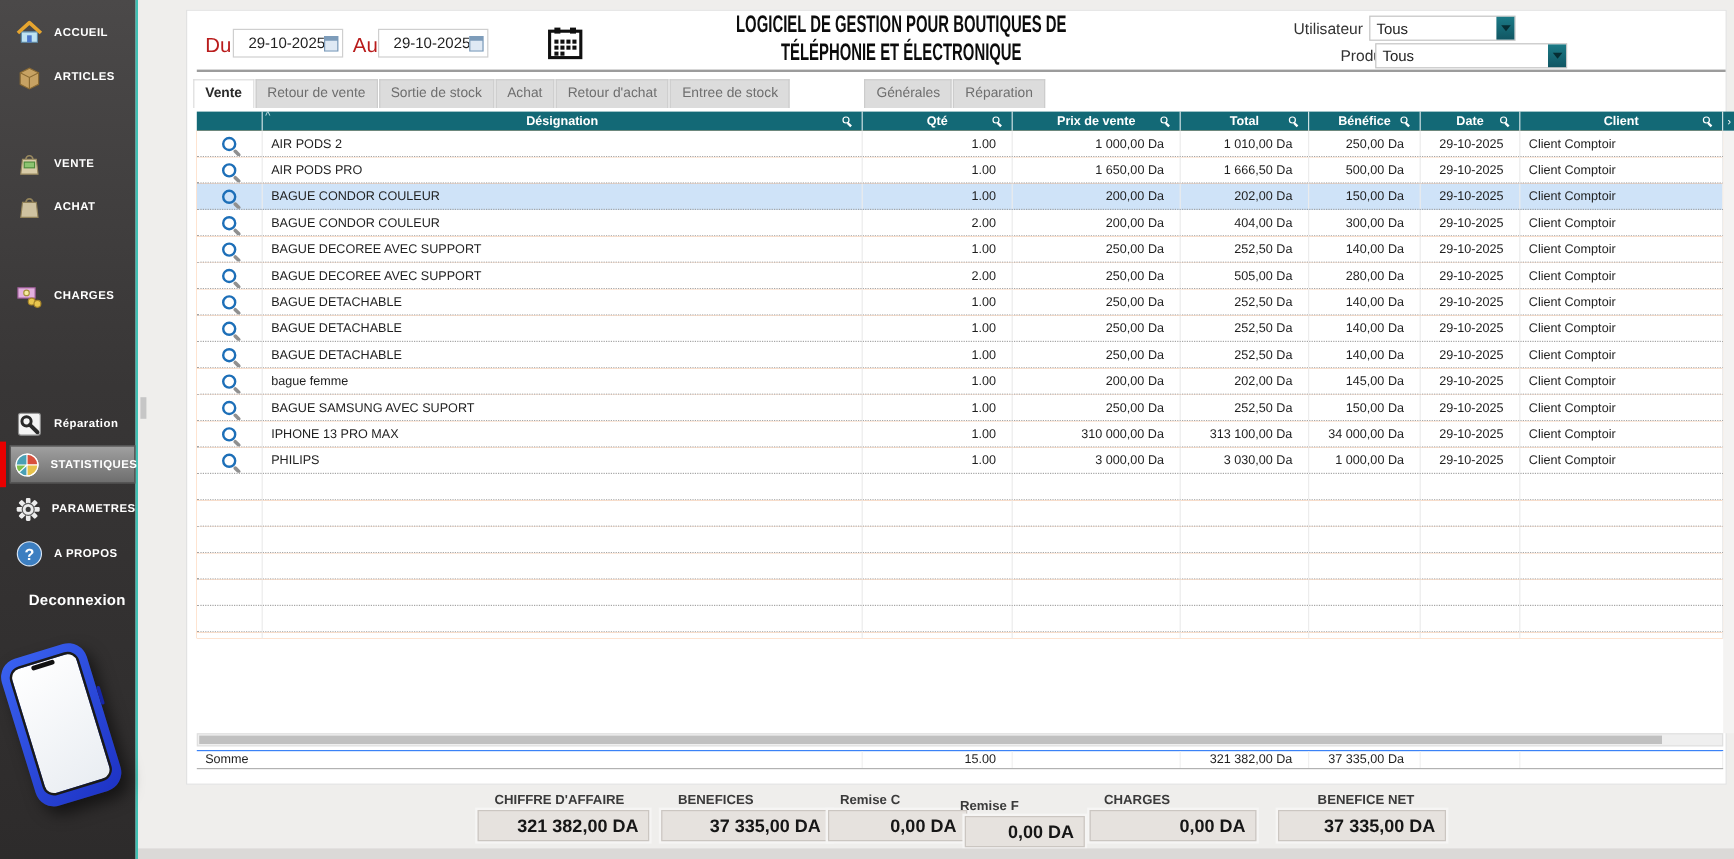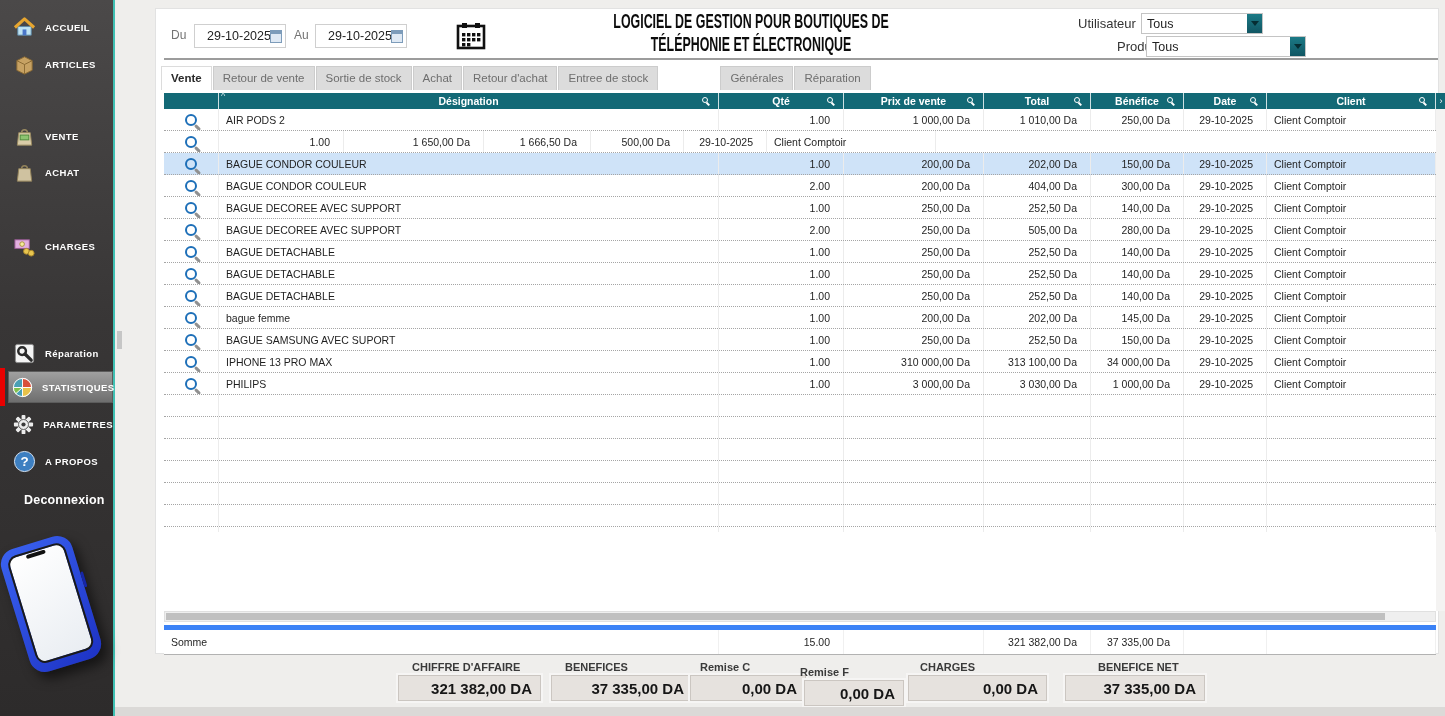--- a/index.html
+++ b/index.html
@@ -20,21 +20,21 @@
   .phone{position:absolute;left:14px;top:540px;width:74px;height:128px;
     background:linear-gradient(145deg,#3a62f0,#1d32c4);border-radius:16px;
     transform:rotate(-17deg);box-shadow:4px 8px 12px rgba(0,0,0,.55);}
   .phone .scr{position:absolute;left:7px;top:7px;right:7px;bottom:9px;background:linear-gradient(160deg,#ffffff,#e9edf2);
     border-radius:10px;border:2px solid #1a1a1a}
   .phone .notch{position:absolute;top:10px;left:50%;transform:translateX(-50%);width:20px;height:4px;background:#111;border-radius:3px}
   .phone .btn{position:absolute;right:-3px;top:42px;width:3px;height:16px;background:#1626a8;border-radius:2px}
 
   
   .panel{position:absolute;left:155px;top:8px;width:1284px;height:646px;background:#fff;border:1px solid #e2e2e2}
-  .flabel{position:absolute;font-size:12px;color:#737373}
+  .flabel{position:absolute;font-size:17px;color:#b91c1c}
   .dinput{position:absolute;width:92px;height:24px;background:#fff;border:1px solid #cfcfcf;
     display:flex;align-items:center;font-size:12.5px;color:#222;padding-left:12px;cursor:text}
   .dinput .cal-s{position:absolute;right:3px;top:5px;width:12px;height:13px;background:#dfe9f4;border:1px solid #7d9cba;border-top:4px solid #7d9cba;cursor:pointer}
   .bigcal{position:absolute;width:32px;height:30px;cursor:pointer}
   .title{position:absolute;left:0;right:0;top:1px;text-align:center;color:#0c0c0c;
     font-weight:700;font-size:20px;line-height:23px;transform:scaleX(.62);transform-origin:520px top;letter-spacing:0}
   .combo-lbl{position:absolute;font-size:13px;color:#333}
   .combo{position:absolute;height:21px;background:#fff;border:1px solid #c4c4c4;display:flex;align-items:center;cursor:pointer}
   .combo .val{flex:1;font-size:12.5px;color:#222;padding-left:5px}
   .combo .arr{width:15px;height:100%;background:linear-gradient(180deg,#1b7a86,#115663);display:flex;align-items:center;justify-content:center}
@@ -63,22 +63,22 @@
   .td.al{padding-left:7px}
   .td.ar{justify-content:flex-end;padding-right:13px}
   .td.icn{justify-content:center}
   .mag{position:relative;width:12px;height:12px;border:2.6px solid #1d6fb8;border-radius:50%}
   .mag::after{content:"";position:absolute;width:7px;height:3px;background:#909090;border-radius:2px;transform:rotate(45deg);right:-6px;bottom:-5px}
   .rbtn{position:absolute;left:1272px;top:0;width:10px;height:16px;background:#136976;color:#fff;
     font-size:9px;display:flex;align-items:center;justify-content:center;cursor:pointer}
   .vstrip{position:absolute;left:1272px;top:16px;width:10px;height:502px;background:#f4f3f2}
   .hscroll{position:absolute;left:8px;top:602px;width:1272px;height:11px;background:#efefef;border:1px solid #e0e0e0}
   .hthumb{height:7px;margin:1px;width:96%;background:#c0c0c0;cursor:grab}
-  .sommerow{position:absolute;left:8px;top:616px;width:1272px;height:30px;display:flex;background:#fff;
-    border-top:5px solid #3b82f6;border-bottom:1px solid #b2b2b2}
+  .sommerow{position:absolute;left:8px;top:616px;width:1272px;height:16px;display:flex;background:#fff;
+    border-top:1px solid #3b82f6;border-bottom:1px solid #b2b2b2}
   .sommerow .td{border-right:1px solid #f0f0f0}
 
   
   .sum-lbl{position:absolute;font-size:11px;font-weight:700;color:#3a3a3a;white-space:nowrap}
   .sum-box{position:absolute;height:26px;background:#e6e2de;border:1px solid #cbc6c1;box-shadow:0 0 0 2px #f6f5f4;
     display:flex;align-items:center;justify-content:flex-end;padding-right:8px;
     font-size:15px;font-weight:700;color:#161616}
   .footer-strip{position:absolute;left:115px;top:707px;right:0;height:9px;background:#dbd9d7}
   .lthumb{position:absolute;left:117px;top:331px;width:5px;height:18px;background:#c6c6c6}
 </style>
@@ -298,20 +298,21 @@
             <div class="td ar" style="width: 140px;">1 000,00 Da</div>
             <div class="td ar" style="width: 107px;">1 010,00 Da</div>
             <div class="td ar" style="width: 93px;">250,00 Da</div>
             <div class="td ar" style="width: 83px;">29-10-2025</div>
             <div class="td al" style="width: 169px;">Client Comptoir</div>
           </div>
           <div class="tr">
             <div class="td icn" style="width: 55px;">
               <span class="mag"></span>
             </div>
+            <div class="td al" style="width: 500px;">AIR PODS PRO</div>
             <div class="td ar" style="width: 125px;">1.00</div>
             <div class="td ar" style="width: 140px;">1 650,00 Da</div>
             <div class="td ar" style="width: 107px;">1 666,50 Da</div>
             <div class="td ar" style="width: 93px;">500,00 Da</div>
             <div class="td ar" style="width: 83px;">29-10-2025</div>
             <div class="td al" style="width: 169px;">Client Comptoir</div>
           </div>
           <div class="tr selected">
             <div class="td icn" style="width: 55px;">
               <span class="mag"></span>

